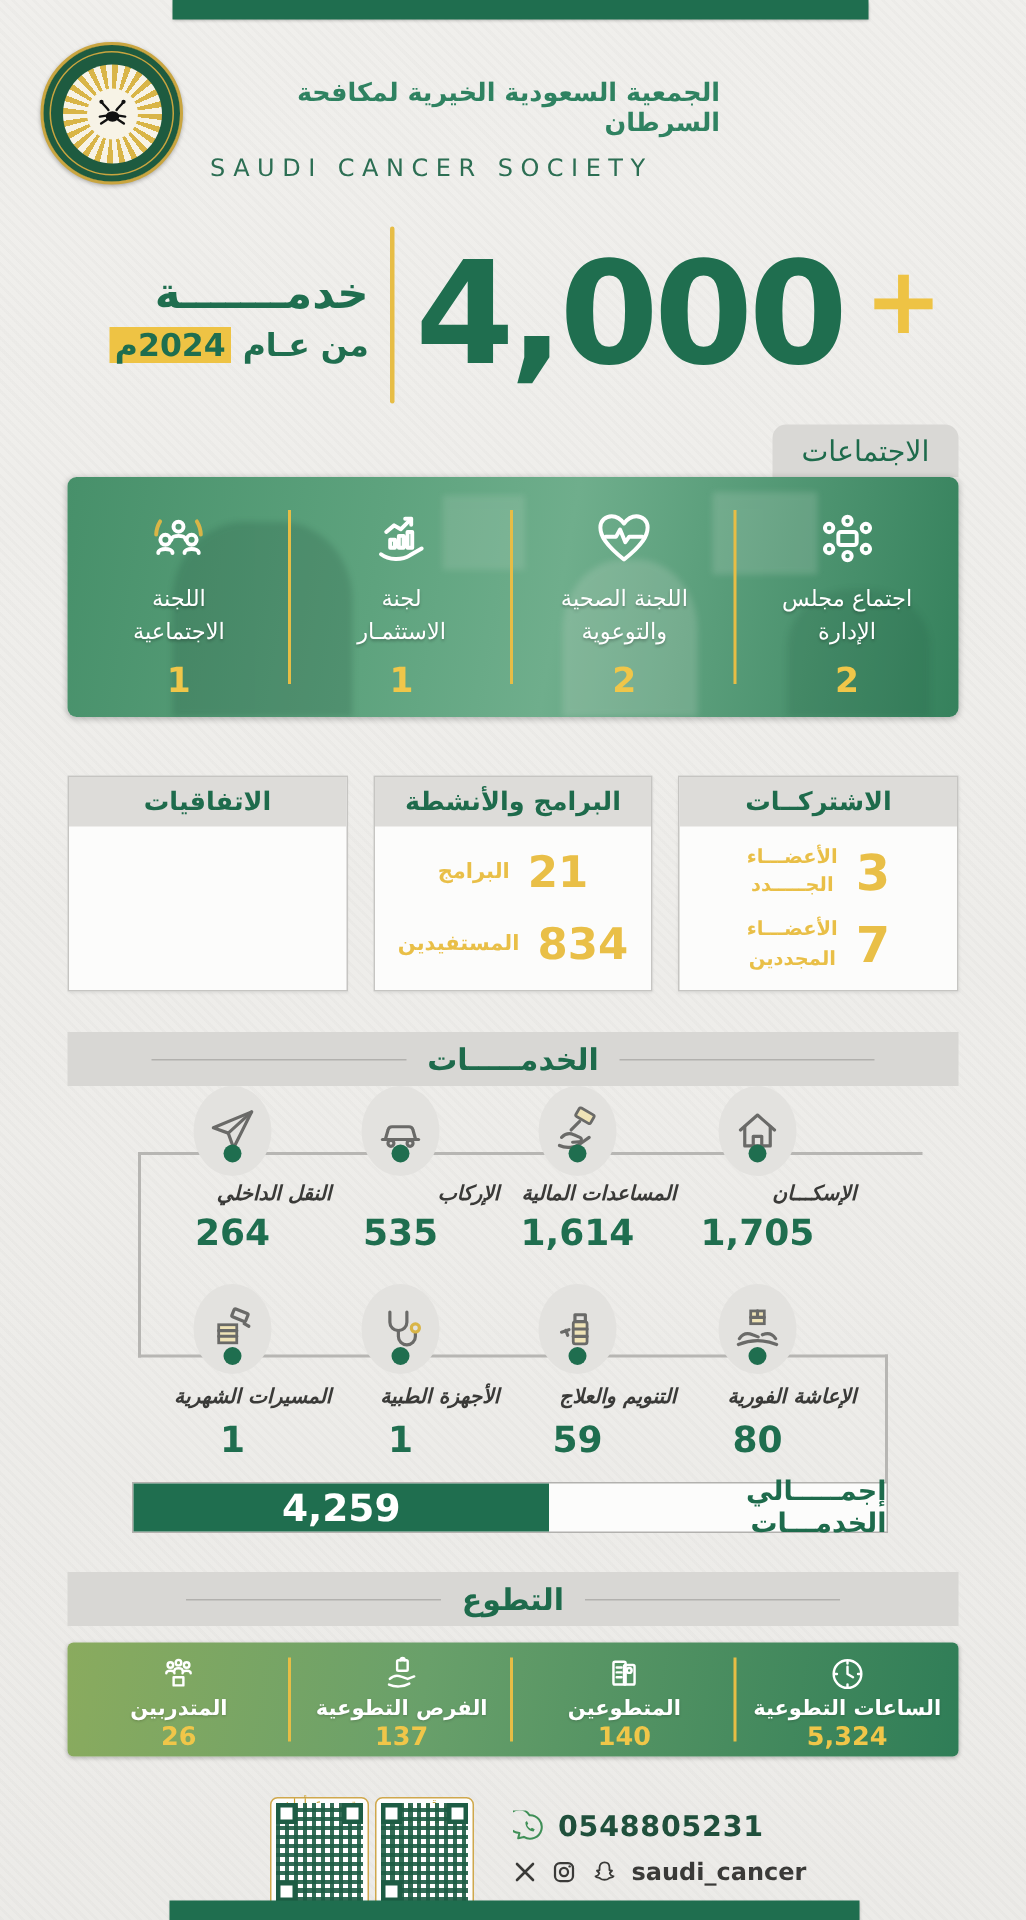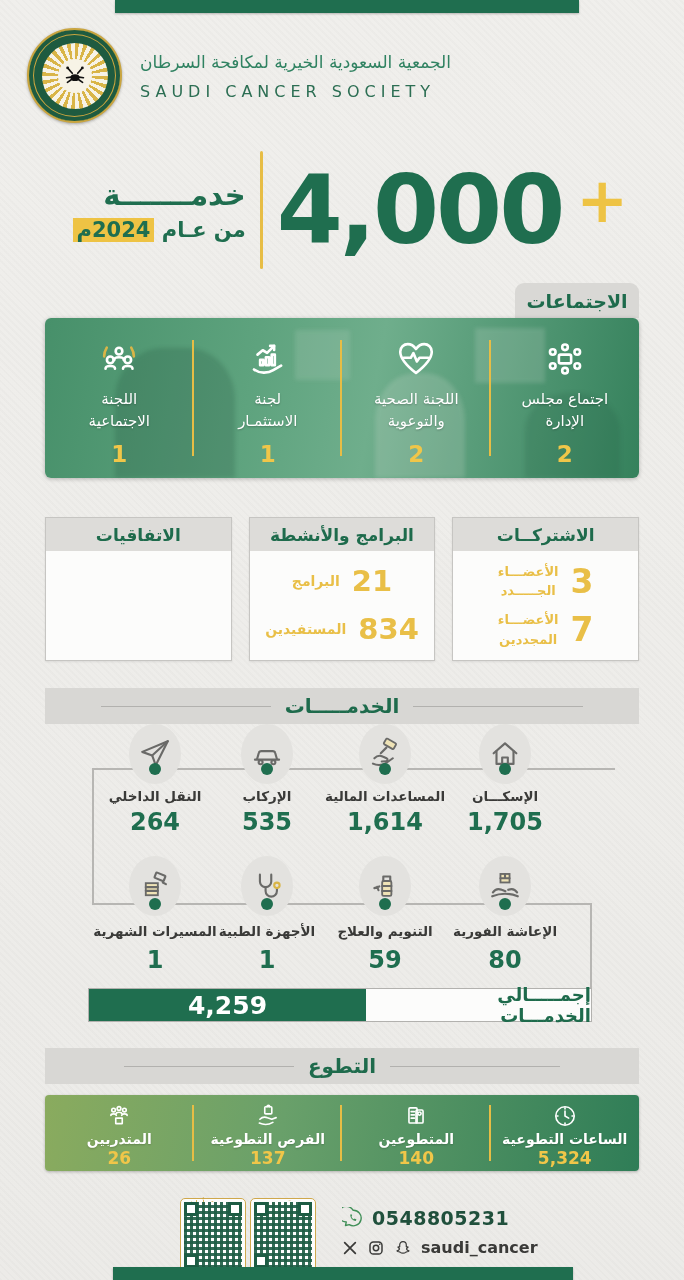--- a/index.html
+++ b/index.html
@@ -26,39 +26,39 @@
     display:flex; align-items:center; justify-content:center;
   }
   #logo .sunburst{
     width:66px; height:66px; border-radius:50%;
     background:repeating-conic-gradient(#d9b547 0 7deg, #f7f3e6 7deg 15deg);
     display:flex; align-items:center; justify-content:center;
   }
   #logo .logo-center{ width:34px; height:34px; border-radius:50%; background:#f7f3e6;
     display:flex; align-items:center; justify-content:center; }
   .org-names{ position:absolute; left:140px; top:52px; width:340px; }
-  .org-ar{ color:#2f8261; font-weight:normal; font-size:17px; direction:rtl; text-align:left; }
+  .org-ar{ color:#2f8261; font-weight:bold; font-size:17px; direction:rtl; text-align:right; }
   .org-en{ color:#2c6e53; font-size:16px; letter-spacing:5px; margin-top:10px; }
 
   
   #hero{ position:absolute; top:140px; left:0; width:684px; height:140px;
     display:flex; align-items:center; justify-content:center; gap:14px; }
   .hero-text{ direction:rtl; text-align:right; width:190px; }
   .hero-l1{ color:#1f6e4f; font-weight:bold; font-size:29px; }
   .hero-l2{ color:#4a4a47; font-weight:bold; font-size:21px; margin-top:6px; }
   .hero-l3{ color:#1f6e4f; font-weight:bold; font-size:21px; margin-top:6px; }
   .hero-hl{ background:#eec344; padding:0 4px; color:#1f6e4f; }
   .hero-divider{ width:3px; height:118px; background:#e7bd45; border-radius:2px; }
   .hero-number{ color:#1f6e4f; font-weight:bold; font-size:95px; letter-spacing:-3px; line-height:1; }
   .hero-plus{ color:#eec344; font-weight:bold; font-size:62px; line-height:1; margin-top:-18px; }
 
   
   .badge-tab{
     position:absolute; top:0; right:0; width:124px; height:35px; background:#d9d8d5;
-    border-radius:9px 9px 0 0; color:#1e6b4c; font-weight:bold; font-size:19px;
+    border-radius:9px 9px 0 0; color:#1e6b4c; font-weight:normal; font-size:19px;
     display:flex; align-items:center; justify-content:center; direction:rtl;
   }
   .bar-header{
     height:36px; background:#d8d7d4; display:flex; align-items:center; justify-content:center;
     gap:14px; color:#1e6b4c; font-weight:bold; font-size:20px; direction:rtl;
   }
   .bar-header .rule{ width:170px; height:1px; background:#b2b1ae; }
 
   
   #meetings{ position:absolute; top:283px; left:45px; width:594px; height:195px; }
@@ -108,22 +108,22 @@
   .nivea{ color:#001f5f; font-weight:bold; font-size:30px; letter-spacing:1px;
     text-align:center; font-family:"DejaVu Sans", sans-serif; transform:scaleY(1.05); }
 
   
   #services{ position:absolute; top:688px; left:45px; width:594px; height:336px; }
   .tl-line{ position:absolute; background:#b7b6b3; }
   .svc-col{ position:absolute; width:132px; text-align:center; }
   .svc-ellipse{ width:52px; height:60px; border-radius:50%; background:#e3e2df;
     margin:0 auto; display:flex; align-items:center; justify-content:center; }
   .svc-dot{ position:absolute; width:12px; height:12px; border-radius:50%; background:#1f6e4f; }
-  .svc-label{ position:absolute; width:132px; text-align:center; color:#3a3a38; font-weight:bold;
-    font-size:13.5px; direction:rtl; }
+  .svc-label{ position:absolute; width:132px; color:#3a3a38; font-weight:bold;
+    font-size:13.5px; direction:rtl;font-style:italic; }
   .svc-value{ position:absolute; width:132px; text-align:center; color:#1f6e4f; font-weight:bold;
     font-size:24px; }
   #svc-total{ position:absolute; top:300px; left:43px; width:504px; height:34px;
     border:1px solid #b2b1ae; background:#fcfcfb; display:flex; }
   #svc-total .total-value{ width:277px; background:#1f6e4f; color:#fff; font-weight:bold;
     font-size:25px; display:flex; align-items:center; justify-content:center; }
   #svc-total .total-label{ flex:1; color:#1e6b4c; font-weight:bold; font-size:18px; direction:rtl;
     display:flex; align-items:center; justify-content:center;padding-left:48px; }
 
   

